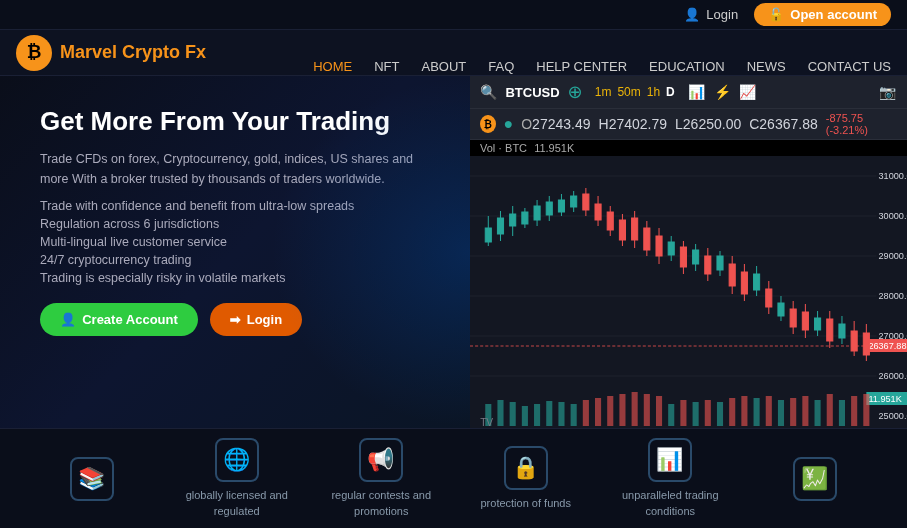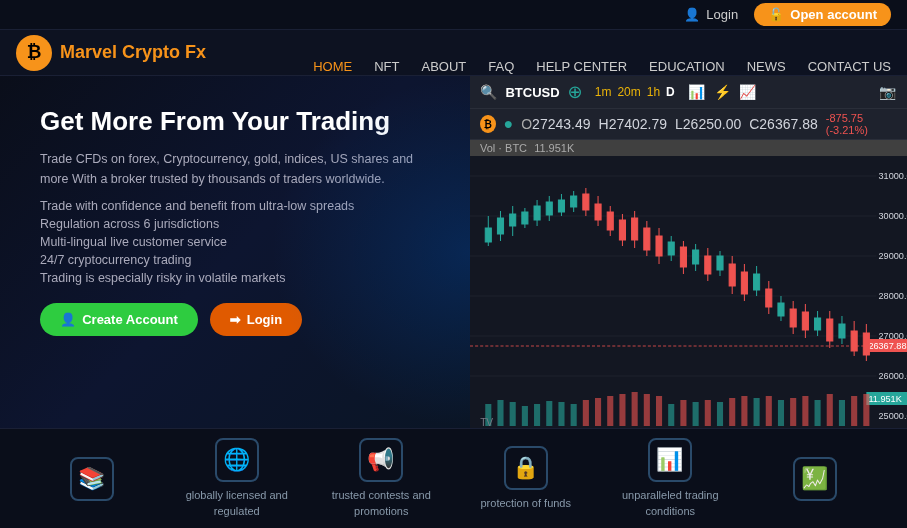--- a/index.html
+++ b/index.html
@@ -340,39 +340,39 @@
     </div>
   </div>
 
   <div class="chart-section">
     <div class="chart-header">
       <span style="color:#787b86;font-size:14px;">🔍</span>
       <span class="chart-symbol">BTCUSD</span>
       <span style="color:#26a69a;font-size:18px;">⊕</span>
       <div class="chart-timeframes">
         <span class="tf">1m</span>
-        <span class="tf">20m</span>
+        <span class="tf">50m</span>
         <span class="tf">1h</span>
         <span class="tf active">D</span>
       </div>
       <span style="color:#787b86;font-size:14px;margin-left:6px;">📊</span>
       <span style="color:#787b86;font-size:14px;">⚡</span>
       <span style="color:#787b86;font-size:14px;">📈</span>
       <span style="color:#787b86;margin-left:auto;font-size:14px;">📷</span>
     </div>
     <div class="chart-info-row">
       <span class="coin-icon">₿</span>
       <span class="green-dot">●</span>
       <span class="ohlc">O<span>27243.49</span></span>
       <span class="ohlc"><span>H27402.79</span></span>
       <span class="ohlc"><span>L26250.00</span></span>
       <span class="ohlc"><span>C26367.88</span></span>
       <span class="price-change-neg">-875.75 (-3.21%)</span>
     </div>
-    <div style="font-size:11px;color:#aaa;padding:2px 10px;background:#404040;">
+    <div style="font-size:11px;color:#aaa;padding:2px 10px;background:#000000;">
       <span>Vol · BTC</span>
       <span style="margin-left:4px;">11.951K</span>
     </div>
 
     <div class="chart-canvas">
       <svg class="chart-svg" viewBox="0 0 430 290" preserveAspectRatio="none">
 
         <line x1="0" y1="20" x2="400" y2="20" stroke="#2a2e39" stroke-width="0.5"></line>
         <line x1="0" y1="60" x2="400" y2="60" stroke="#2a2e39" stroke-width="0.5"></line>
         <line x1="0" y1="100" x2="400" y2="100" stroke="#2a2e39" stroke-width="0.5"></line>
@@ -510,21 +510,21 @@
 <div class="footer-icons">
   <div class="footer-item">
     <div class="footer-icon-wrap">📚</div>
   </div>
   <div class="footer-item">
     <div class="footer-icon-wrap">🌐</div>
     <span class="footer-item-text">globally licensed and regulated</span>
   </div>
   <div class="footer-item">
     <div class="footer-icon-wrap">📢</div>
-    <span class="footer-item-text">trusted contests and promotions</span>
+    <span class="footer-item-text">regular contests and promotions</span>
   </div>
   <div class="footer-item">
     <div class="footer-icon-wrap">🔒</div>
     <span class="footer-item-text">protection of funds</span>
   </div>
   <div class="footer-item">
     <div class="footer-icon-wrap">📊</div>
     <span class="footer-item-text">unparalleled trading conditions</span>
   </div>
   <div class="footer-item">

